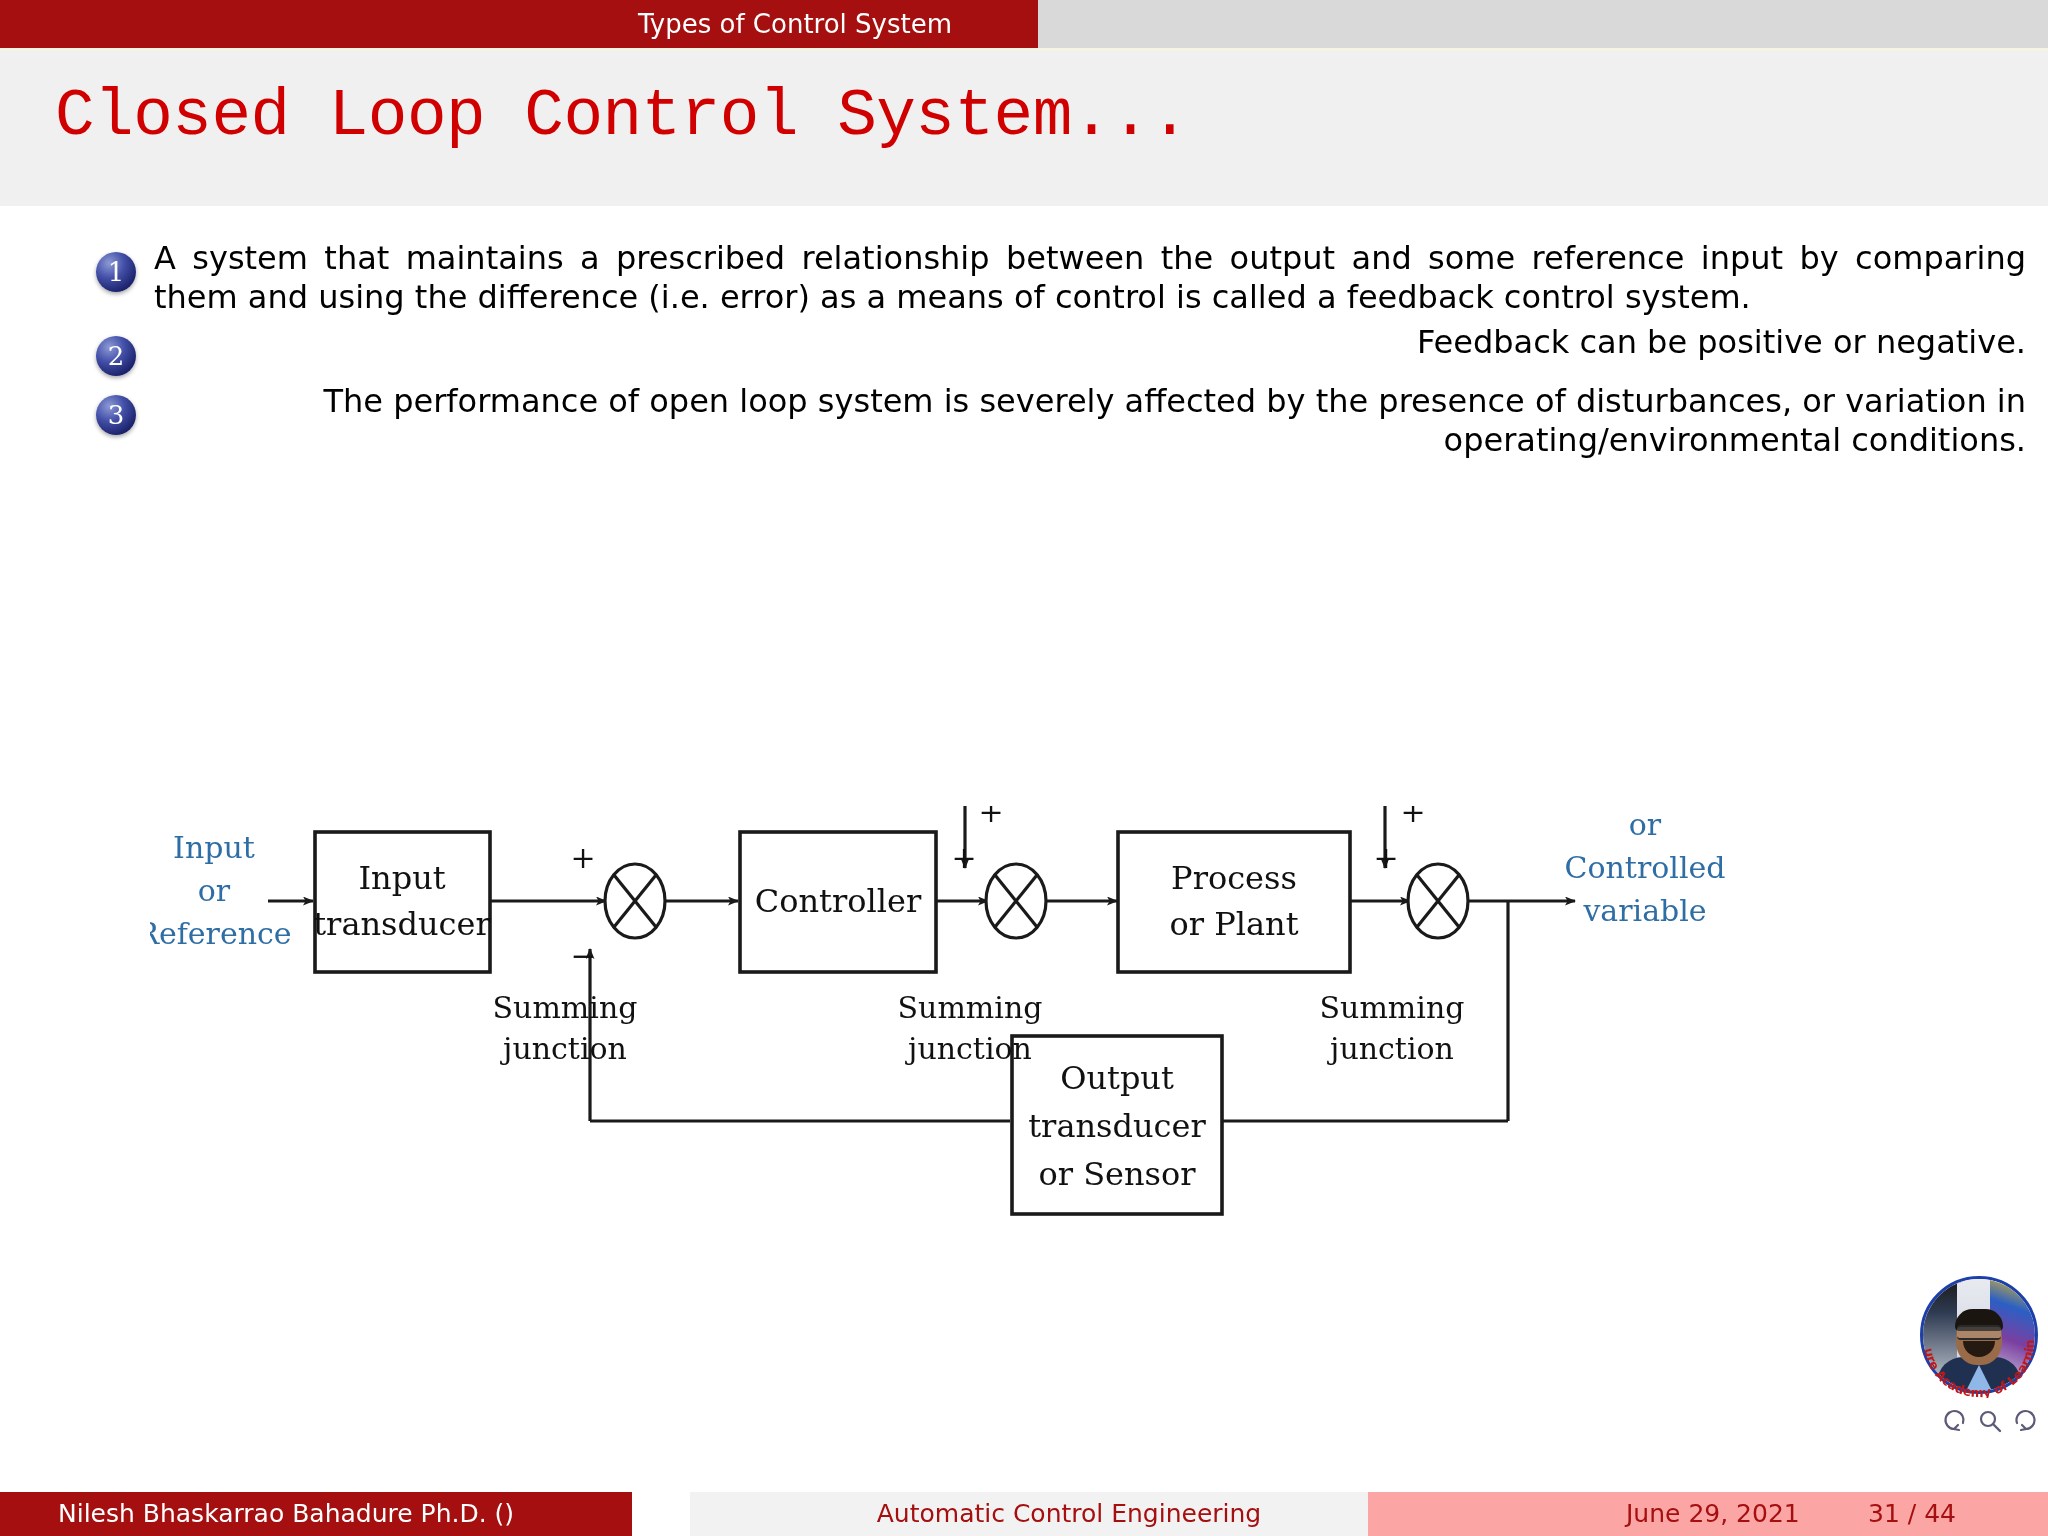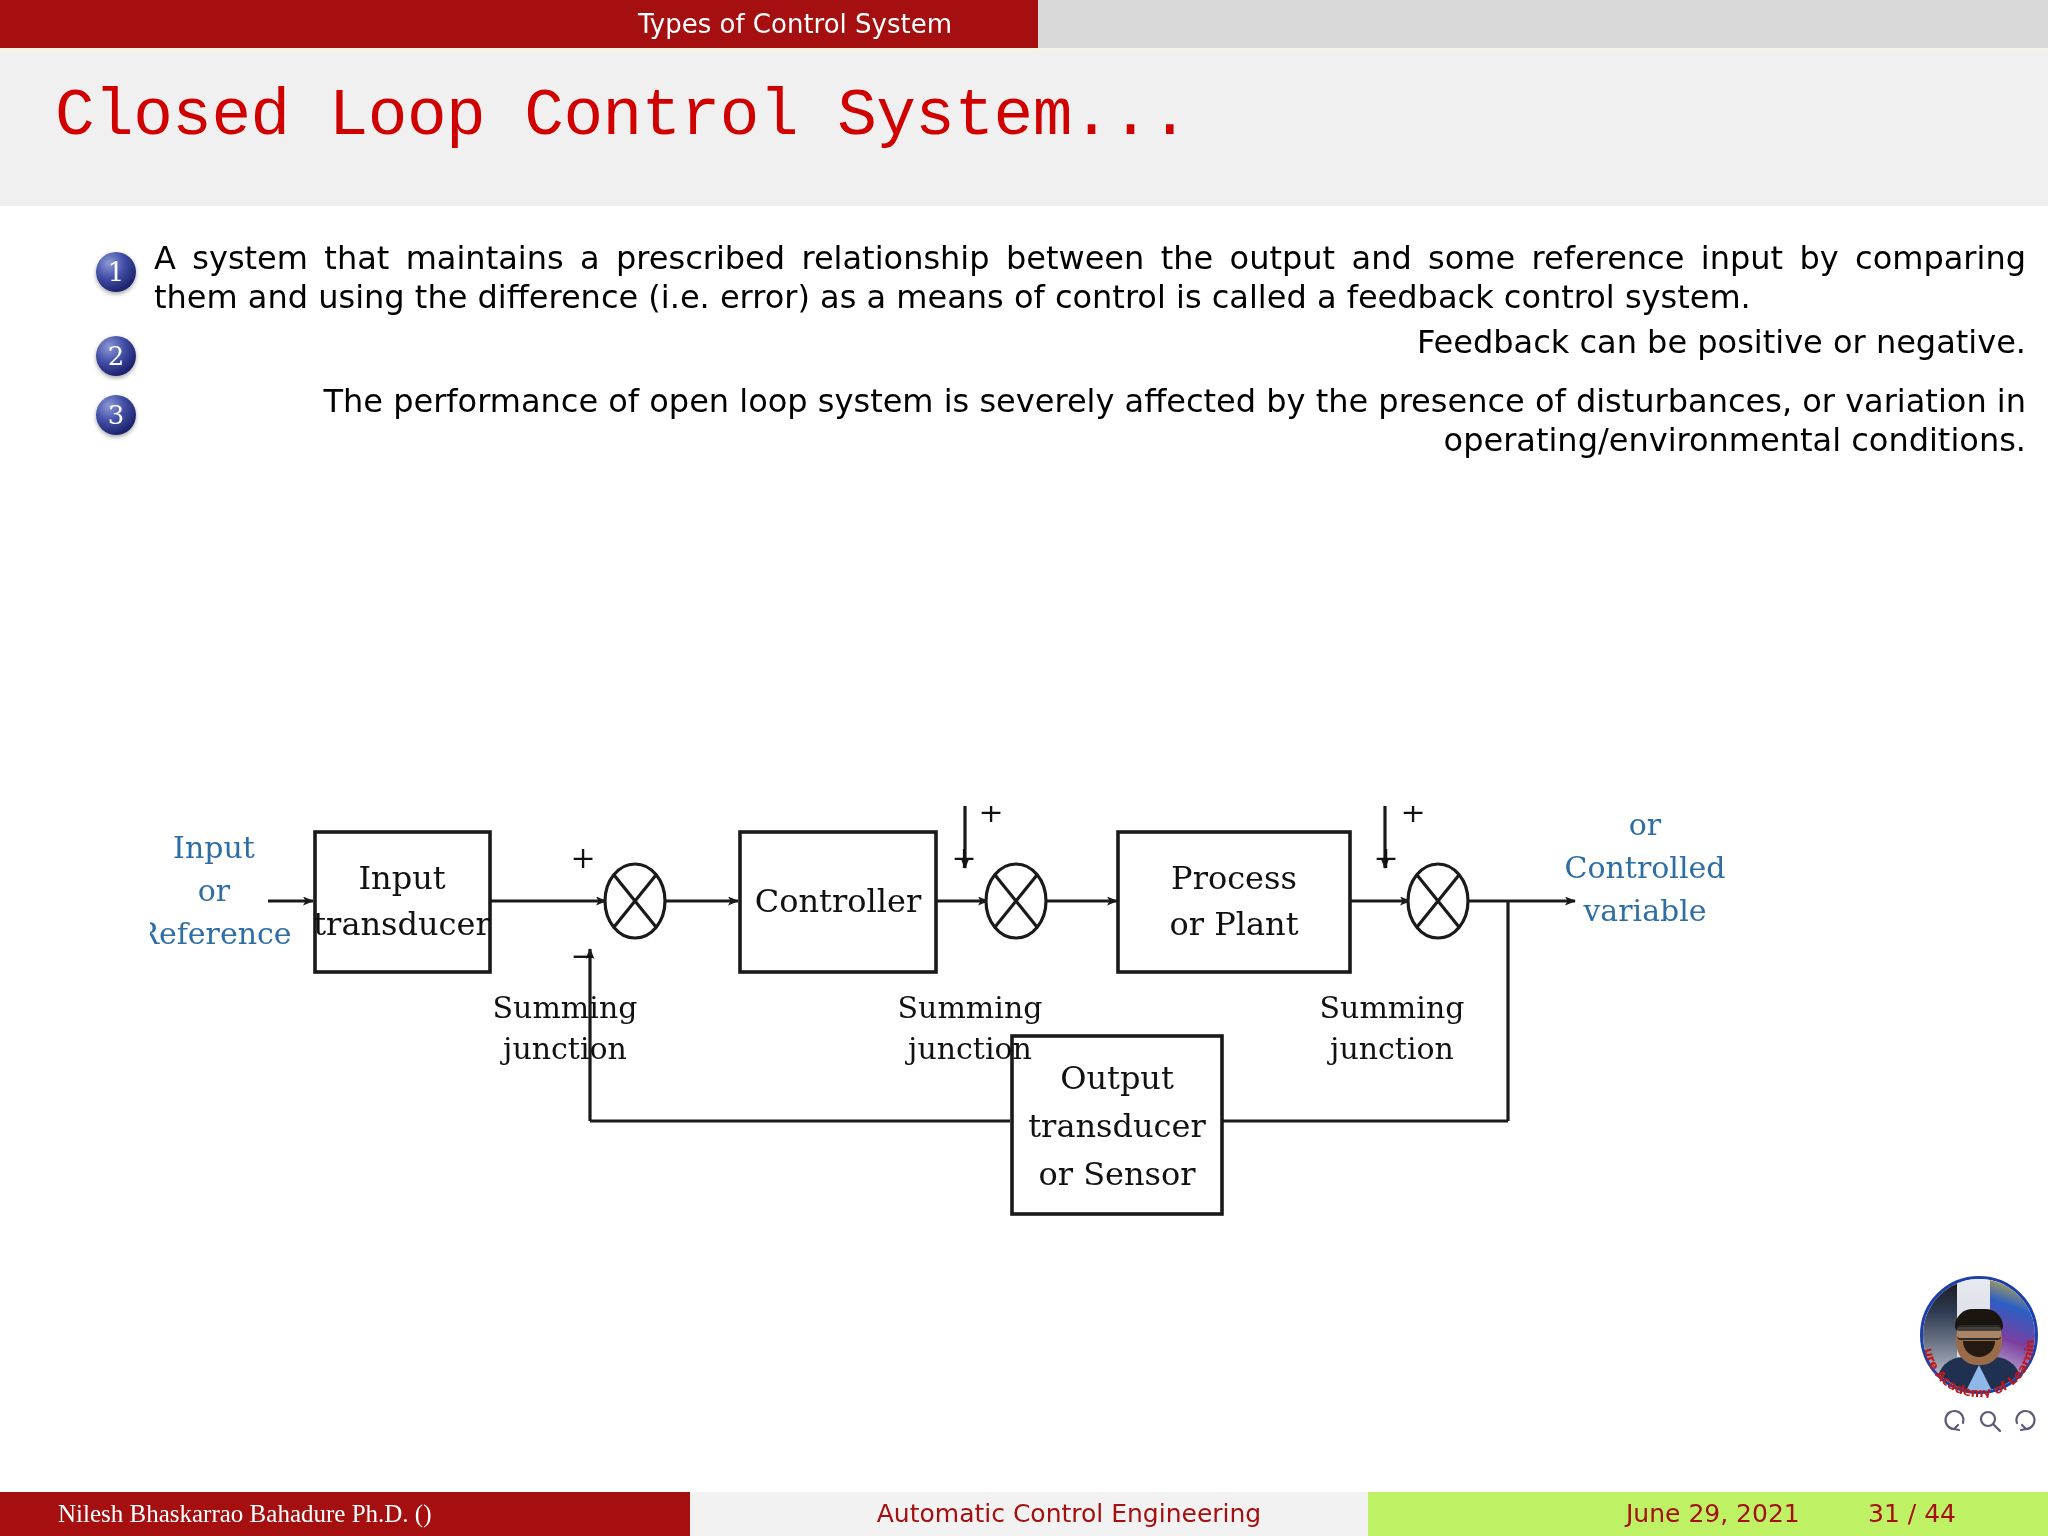--- a/index.html
+++ b/index.html
@@ -243,39 +243,38 @@
     position: absolute;
     top: 0;
     height: 44px;
     line-height: 44px;
     font-size: 25px;
     font-family: "DejaVu Sans", sans-serif;
     white-space: nowrap;
   }
   .foot-left {
     left: 0;
-    width: 690px;
+    width: 632px;
     background: #a50f0f;
     color: #ffffff;
     padding-left: 58px;
     box-sizing: border-box;
-    font-family: Liberation Serif, serif;
   }
   .foot-mid {
     left: 690px;
     width: 678px;
     background: #f2f2f2;
     color: #a50f0f;
     text-align: center;
     padding-left: 40px;
   }
   .foot-right {
     left: 1368px;
     width: 680px;
-    background: #bef264;
+    background: #fca5a5;
     color: #a50f0f;
   }
   .foot-date {
     position: absolute;
     left: 258px;
     top: 0;
     height: 44px;
     line-height: 44px;
   }
   .foot-page {

